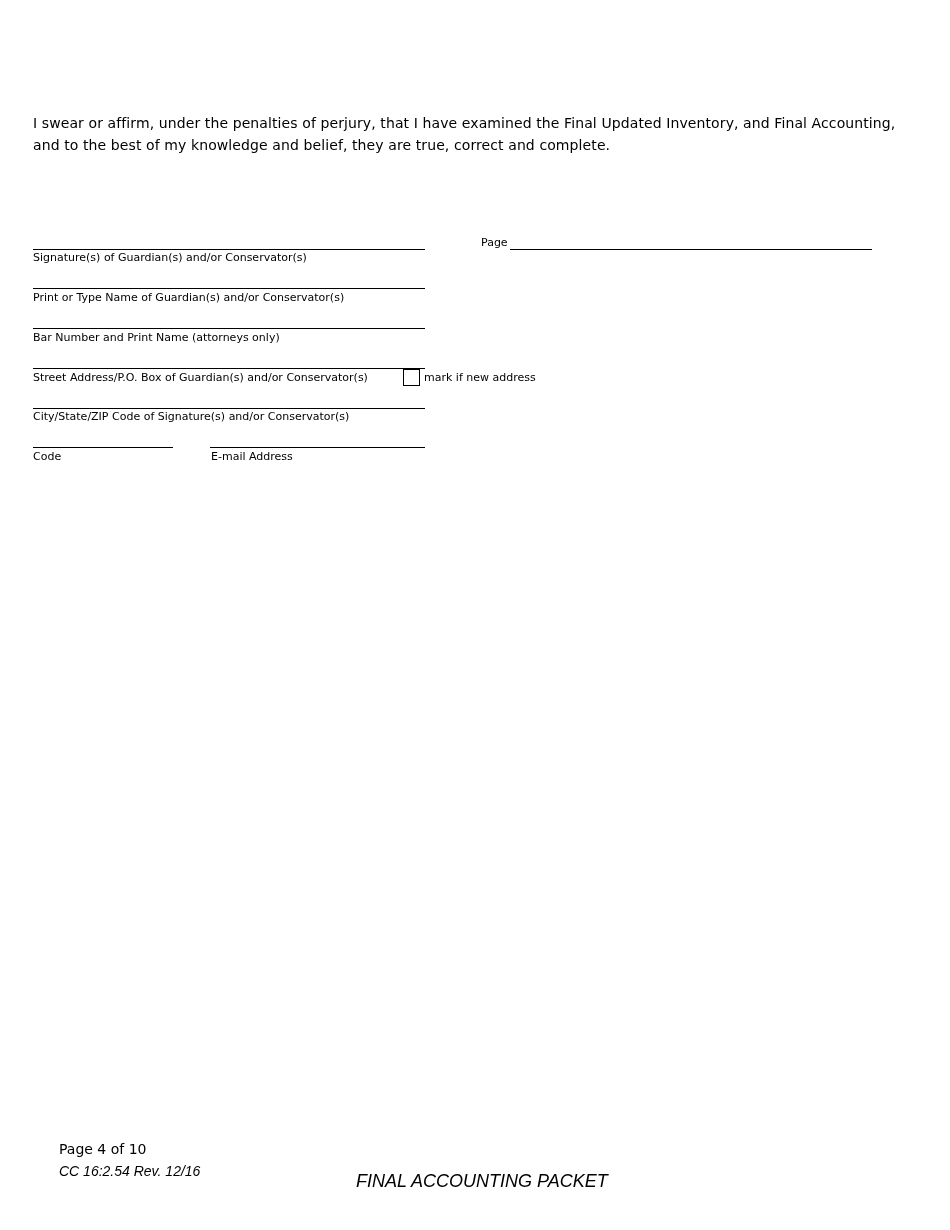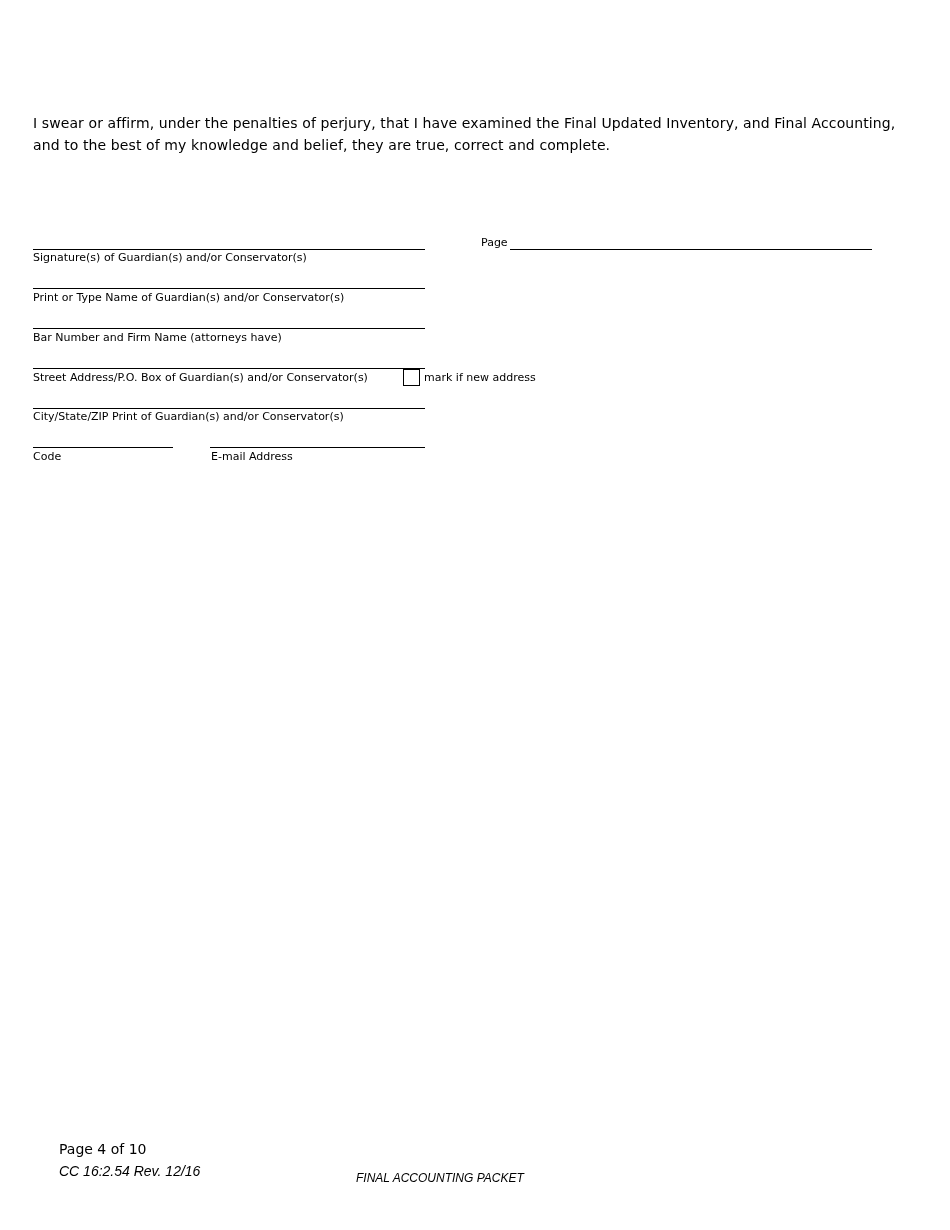--- a/index.html
+++ b/index.html
@@ -4,46 +4,46 @@
   <style>
     html, body { margin: 0; padding: 0; background: #ffffff; }
     body { width: 950px; height: 1230px; position: relative; overflow: hidden; color: #000; font-family: "DejaVu Sans", sans-serif; }
     .abs { position: absolute; }
     .affirm { left: 33px; top: 112px; width: 880px; font-size: 14px; line-height: 22px; letter-spacing: 0.1px; }
     .line { position: absolute; height: 0; border-top: 1px solid #000; }
     .label { position: absolute; font-size: 11px; line-height: 13px; white-space: nowrap; }
     .checkbox { position: absolute; width: 17px; height: 17px; border: 1.5px solid #000; box-sizing: border-box; background: #fff; }
     .page-num { left: 59px; top: 1138px; font-size: 14px; line-height: 22px; }
     .form-code { left: 59px; top: 1163px; font-family: "Liberation Sans", sans-serif; font-style: italic; font-size: 14px; }
-    .packet-title { left: 356px; top: 1171px; font-family: "Liberation Sans", sans-serif; font-style: italic; font-size: 12px; }
+    .packet-title { left: 356px; top: 1171px; font-family: "Liberation Sans", sans-serif; font-style: italic; font-size: 18px; }
   </style>
 </head>
 <body>
 
 <div class="abs affirm">I swear or affirm, under the penalties of perjury, that I have examined the Final Updated Inventory, and Final Accounting, and to the best of my knowledge and belief, they are true, correct and complete.</div>
 
 <div class="line" style="left:33px; top:249px; width:392px;"></div>
 <div class="label" style="left:33px; top:251px;">Signature(s) of Guardian(s) and/or Conservator(s)</div>
 
 <div class="label" style="left:481px; top:236px;">Page</div>
 <div class="line" style="left:510px; top:249px; width:362px;"></div>
 
 <div class="line" style="left:33px; top:288px; width:392px;"></div>
 <div class="label" style="left:33px; top:291px;">Print or Type Name of Guardian(s) and/or Conservator(s)</div>
 
 <div class="line" style="left:33px; top:328px; width:392px;"></div>
-<div class="label" style="left:33px; top:331px;">Bar Number and Firm Name (attorneys have)</div>
+<div class="label" style="left:33px; top:331px;">Bar Number and Print Name (attorneys only)</div>
 
 <div class="line" style="left:33px; top:368px; width:392px;"></div>
 <div class="label" style="left:33px; top:371px;">Street Address/P.O. Box of Guardian(s) and/or Conservator(s)</div>
 <div class="checkbox" style="left:403px; top:369px;"></div>
 <div class="label" style="left:424px; top:371px;">mark if new address</div>
 
 <div class="line" style="left:33px; top:408px; width:392px;"></div>
-<div class="label" style="left:33px; top:410px;">City/State/ZIP Print of Guardian(s) and/or Conservator(s)</div>
+<div class="label" style="left:33px; top:410px;">City/State/ZIP Code of Signature(s) and/or Conservator(s)</div>
 
 <div class="line" style="left:33px; top:447px; width:140px;"></div>
 <div class="label" style="left:33px; top:450px;">Code</div>
 <div class="line" style="left:210px; top:447px; width:215px;"></div>
 <div class="label" style="left:211px; top:450px;">E-mail Address</div>
 
 <div class="abs page-num">Page 4 of 10</div>
 <div class="abs form-code">CC 16:2.54  Rev. 12/16</div>
 <div class="abs packet-title">FINAL ACCOUNTING PACKET</div>
 

